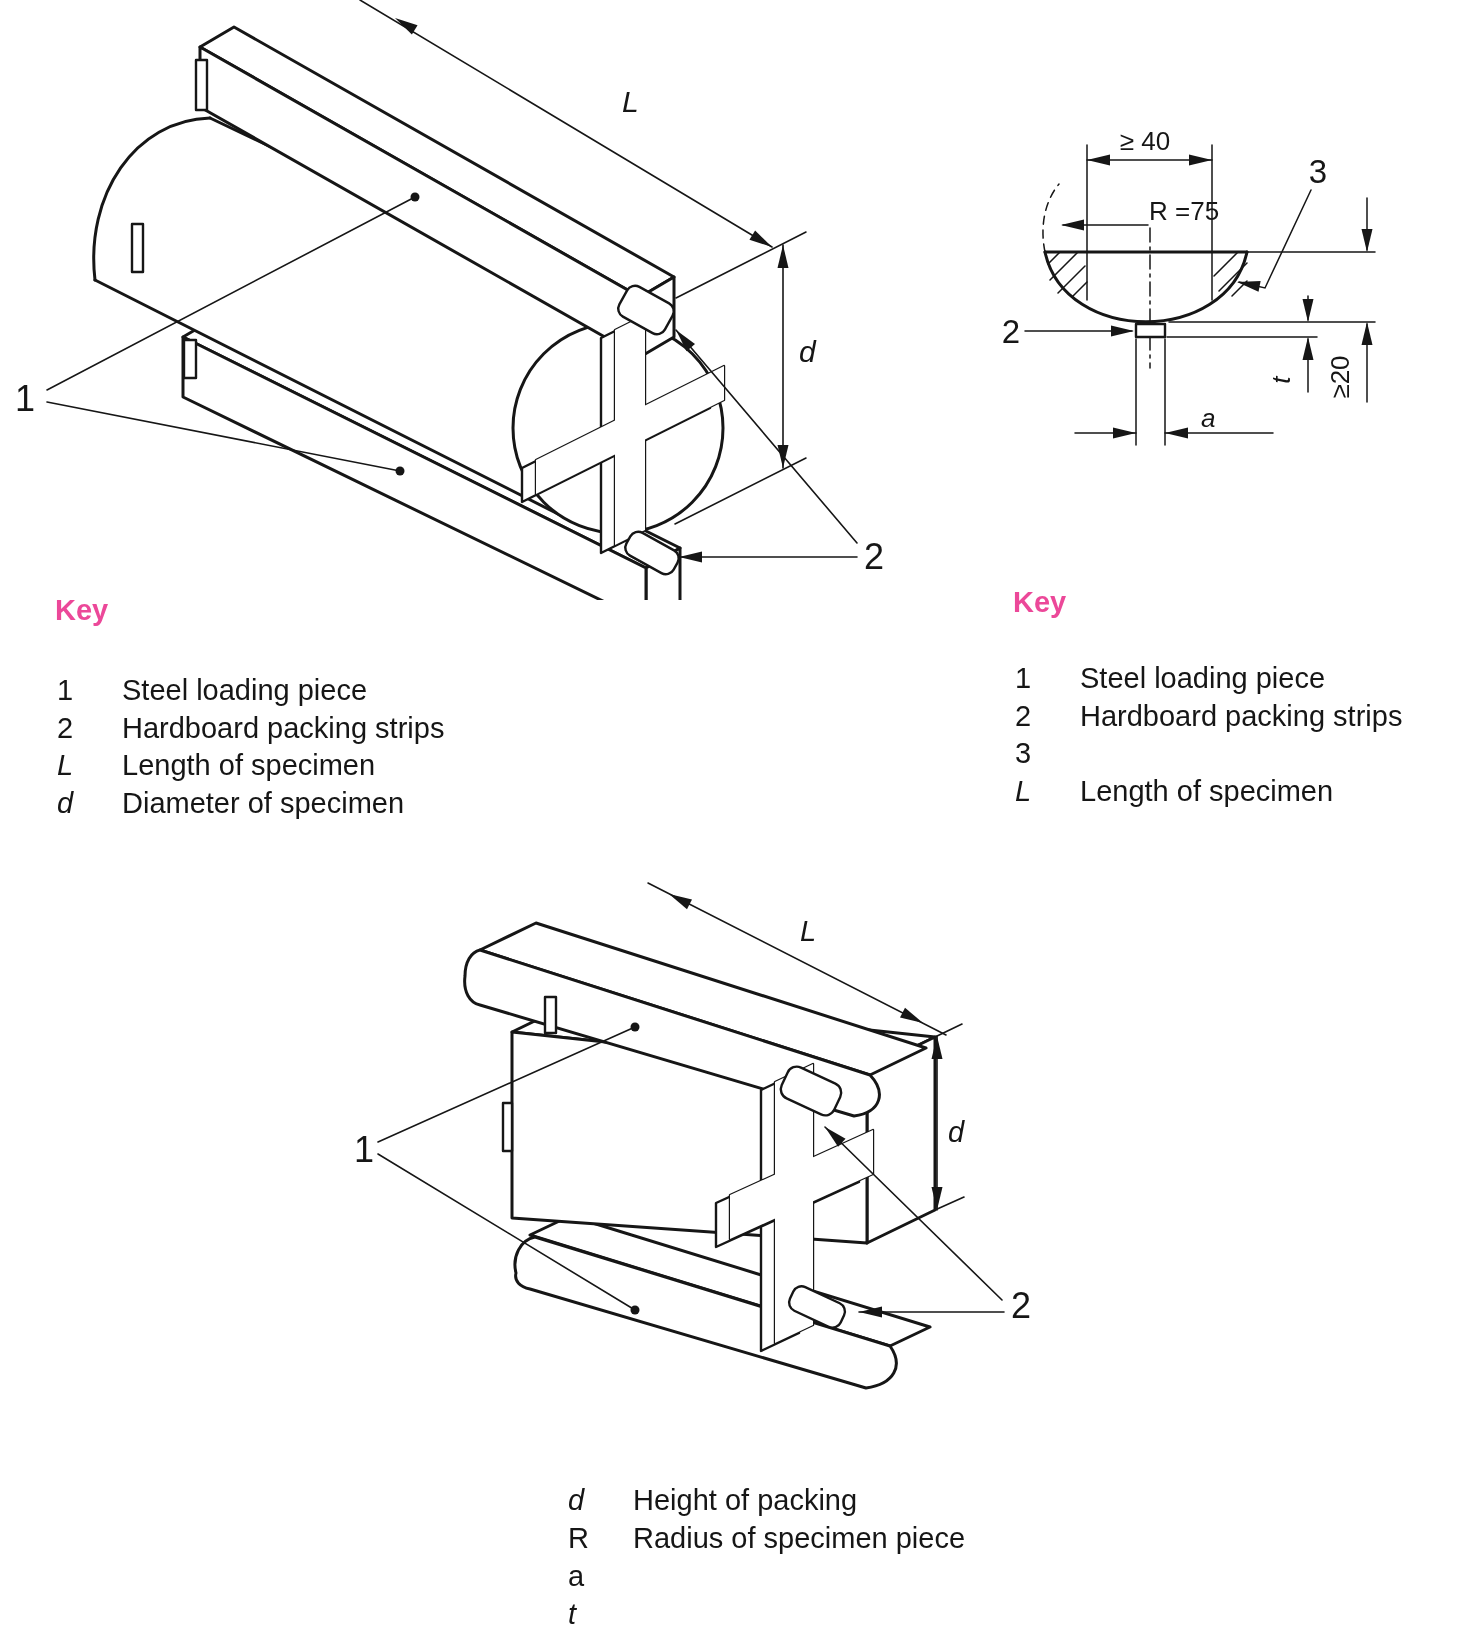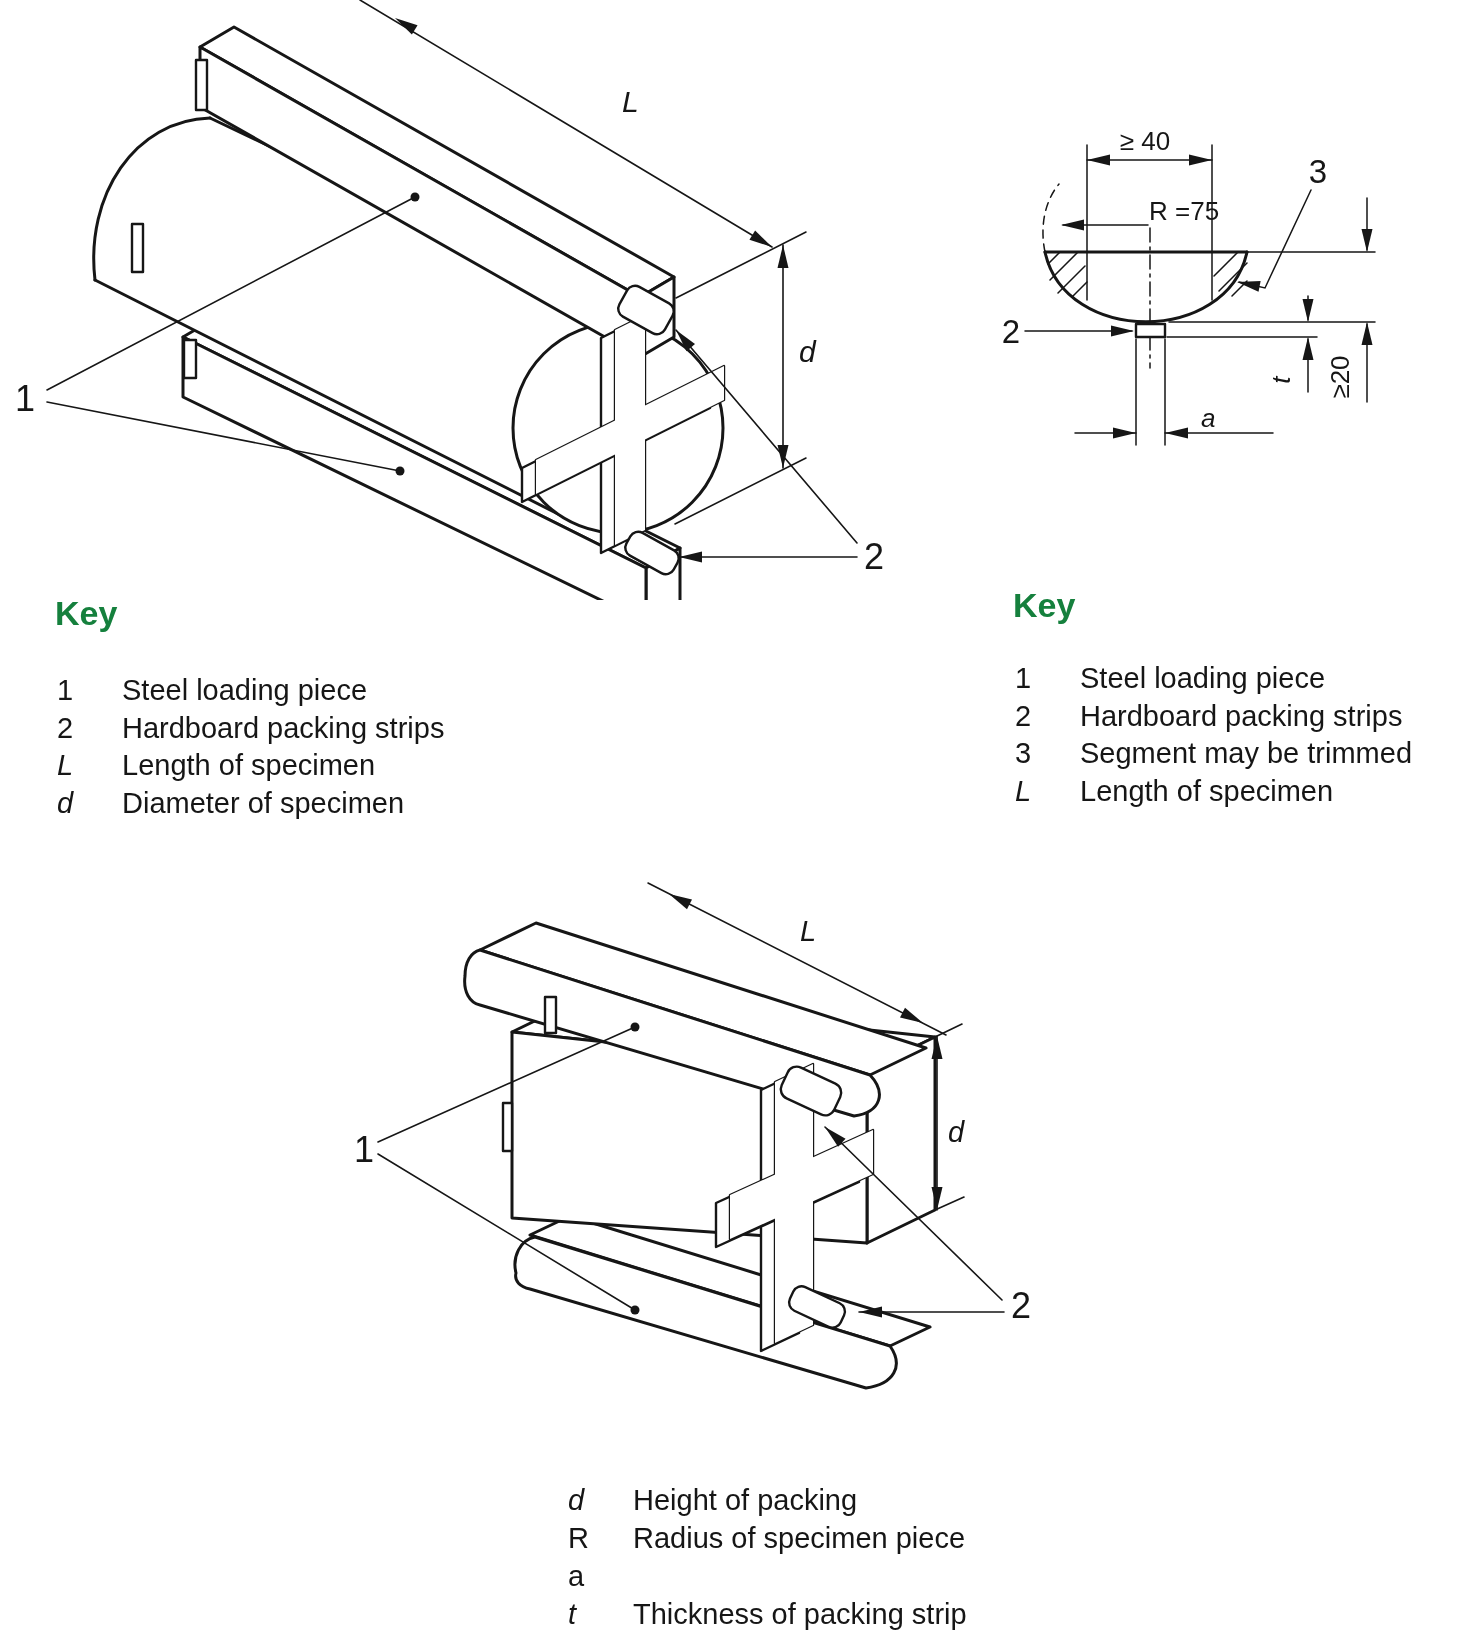--- a/index.html
+++ b/index.html
@@ -1,19 +1,19 @@
 <!DOCTYPE html>
 <html><head>
 <meta charset="utf-8">
 <style>
   html,body{margin:0;padding:0;background:#fff}
   .page{position:relative;width:1464px;height:1649px;background:#ffffff;
         font-family:"Liberation Sans",sans-serif;color:#161616;overflow:hidden}
   .fig{position:absolute}
-  .key-title{position:absolute;font-size:34px;font-weight:bold;color:#15803d}
+  .key-title{position:absolute;font-size:29px;font-weight:bold;color:#ec4899}
   .key{position:absolute;font-size:29px;color:#161616}
   .krow{display:flex;line-height:37.5px;white-space:nowrap}
   .ksym{width:65px;flex:none}
   .it{font-style:italic}
   svg{display:block}
   svg text{font-family:"Liberation Sans",sans-serif;fill:#161616}
   .num{font-size:36px}
   .dim{font-size:30px;font-style:italic}
   .dimtxt{font-size:26px}
   .edge{fill:none;stroke:#161616;stroke-width:3;stroke-linejoin:round;stroke-linecap:round}
@@ -261,21 +261,20 @@
     <div class="krow">
       <span class="ksym">1</span>
       <span>Steel loading piece</span>
     </div>
     <div class="krow">
       <span class="ksym">2</span>
       <span>Hardboard packing strips</span>
     </div>
     <div class="krow">
       <span class="ksym">3</span>
-      <span>Segment may be trimmed</span>
     </div>
     <div class="krow">
       <span class="ksym it">L</span>
       <span>Length of specimen</span>
     </div>
   </div>
 
   <div class="key" style="left:568px;top:1481px">
     <div class="krow" style="line-height:38px">
       <span class="ksym it">d</span>
@@ -283,17 +282,16 @@
     </div>
     <div class="krow" style="line-height:38px">
       <span class="ksym">R</span>
       <span>Radius of specimen piece</span>
     </div>
     <div class="krow" style="line-height:38px">
       <span class="ksym">a</span>
     </div>
     <div class="krow" style="line-height:38px">
       <span class="ksym it">t</span>
-      <span>Thickness of packing strip</span>
     </div>
   </div>
 
 </div>
 
 </body></html>

